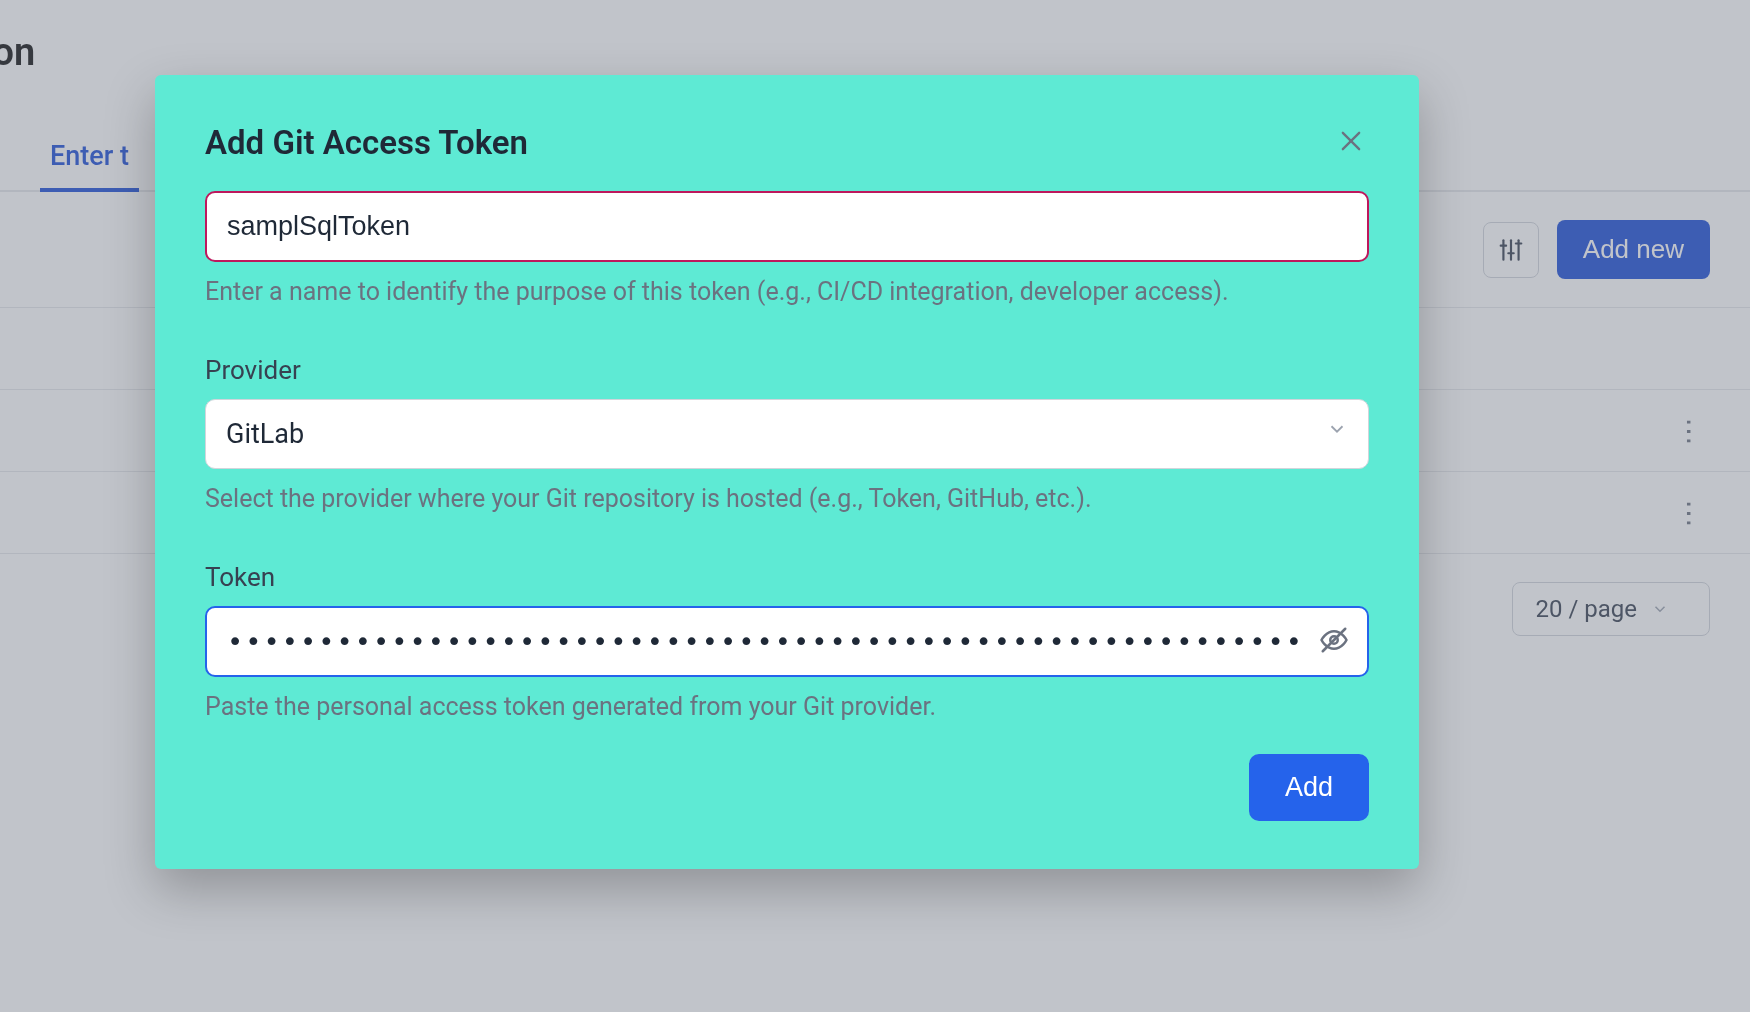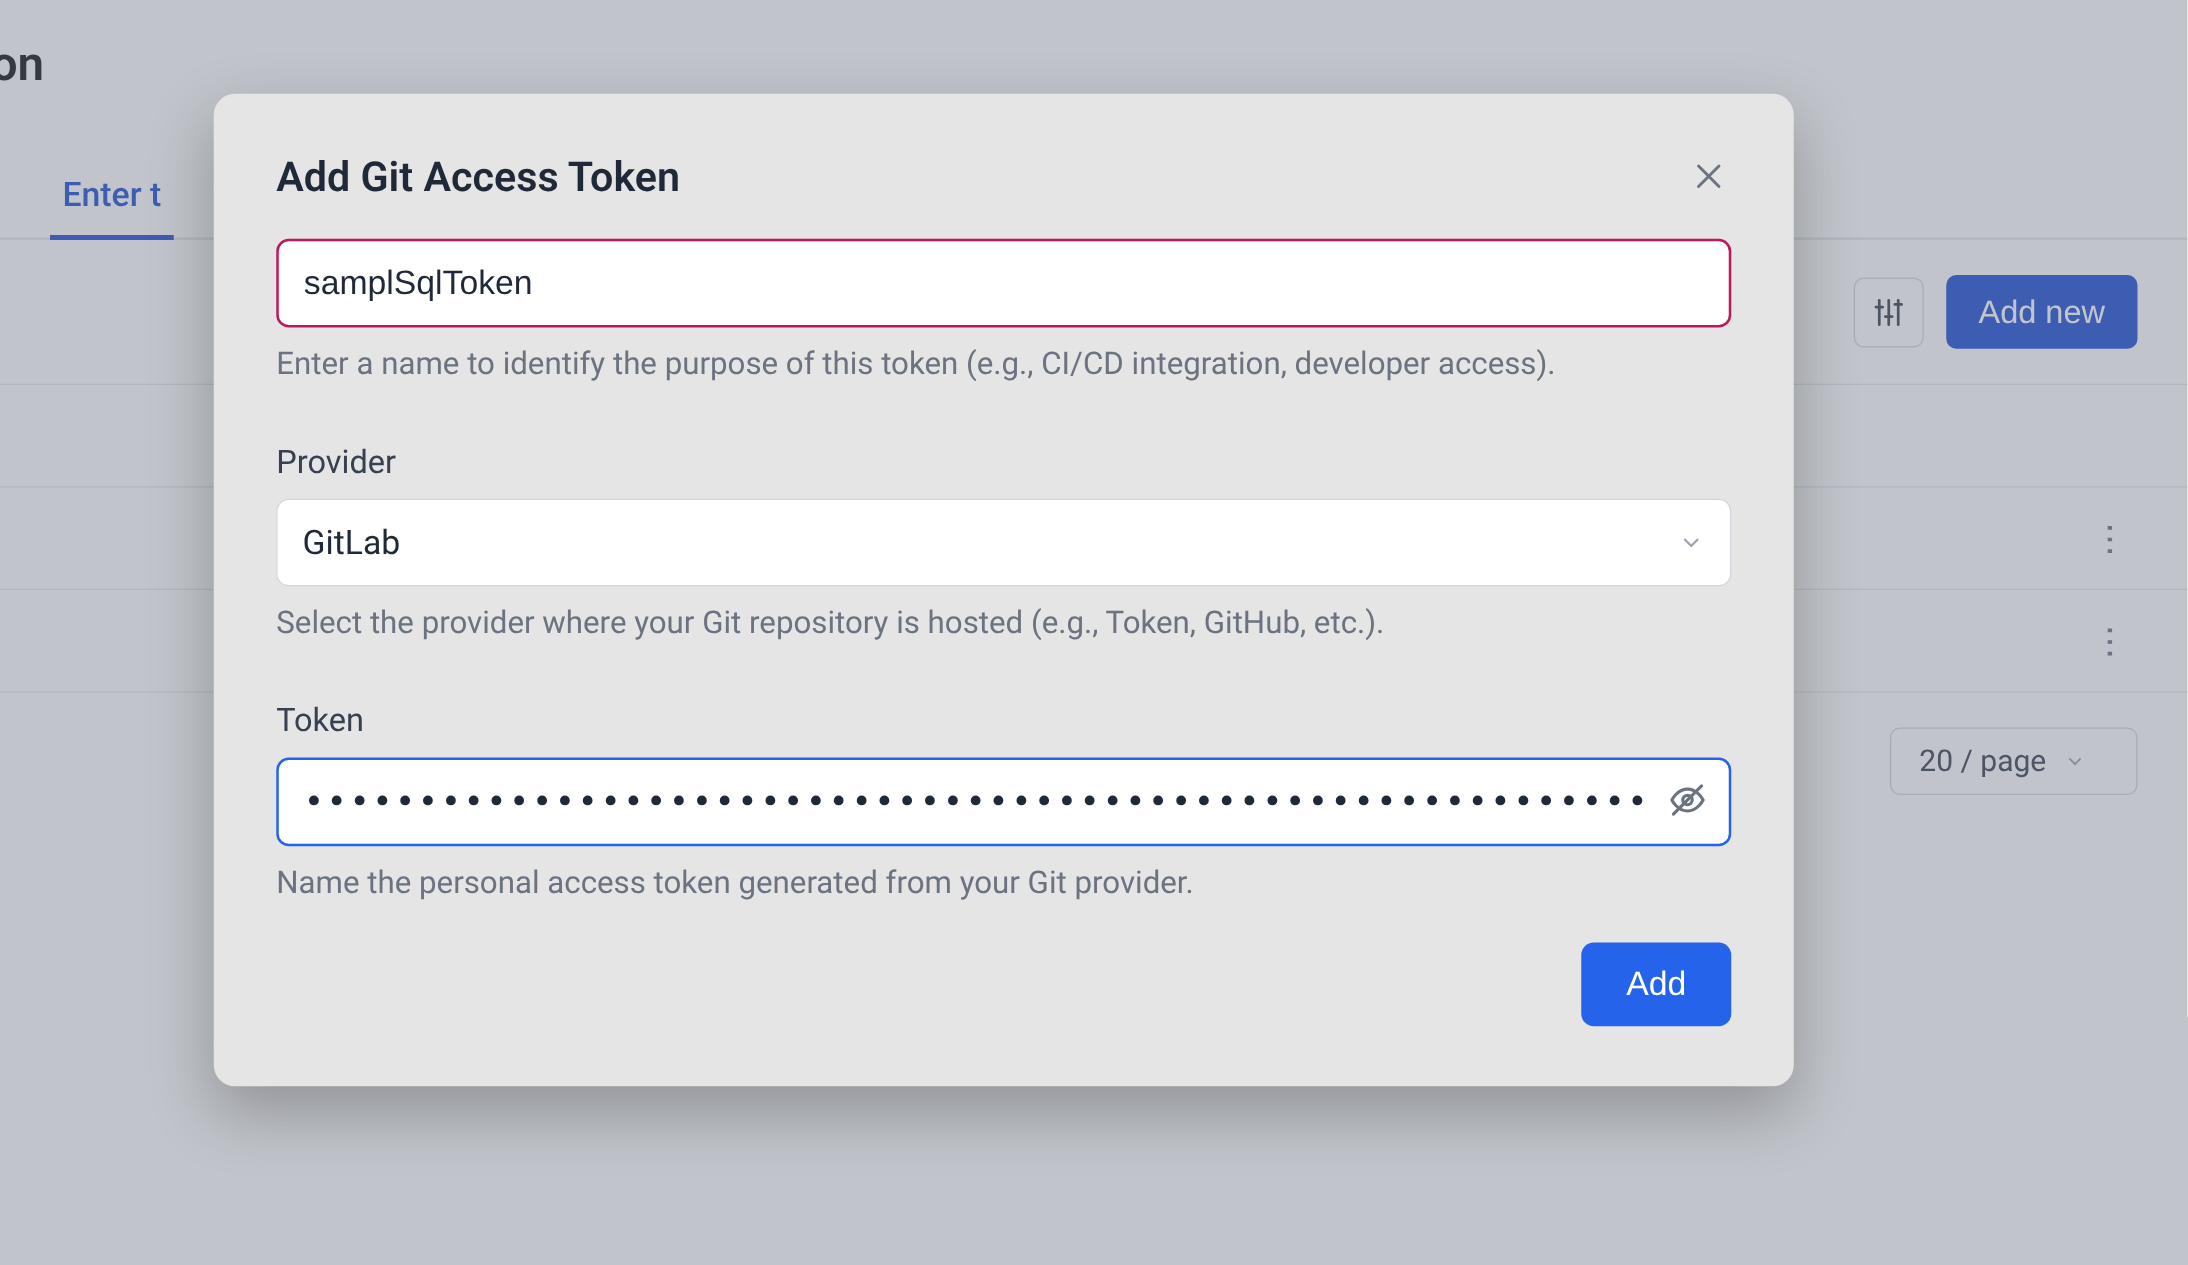--- a/index.html
+++ b/index.html
@@ -110,24 +110,24 @@
       background: rgba(107, 114, 128, 0.42);
       display: flex;
       align-items: flex-start;
       justify-content: flex-start;
     }
 
     
     .modal {
       position: absolute;
       top: 75px;
-      left: 171px;
+      left: 155px;
       width: 1264px;
-      background: #e5e5e5;
-      border-radius: 17px;
+      background: #5eead4;
+      border-radius: 6px;
       padding: 48px 50px 48px 50px;
       box-shadow: 0 20px 50px rgba(0,0,0,0.25);
     }
     .modal-header {
       display: flex;
       justify-content: space-between;
       align-items: flex-start;
       margin-bottom: 28px;
     }
     .modal-title {
@@ -162,21 +162,20 @@
       width: 100%;
       font-size: 27px;
       color: #1f2937;
       padding: 18px 20px;
       border: 1.5px solid #d1d5db;
       border-radius: 10px;
       outline: none;
       background: #fff;
       display: flex;
       justify-content: space-between;
-      align-items: center;
       cursor: pointer;
     }
     .password-wrap {
       position: relative;
       width: 100%;
     }
     .password-input {
       width: 100%;
       font-size: 27px;
       color: #1f2937;
@@ -293,20 +292,20 @@
       <div class="password-wrap">
         <input class="password-input" type="text" value="•••••••••••••••••••••••••••••••••••••••••••••••••••••••••••" style="">
         <span class="eye-toggle">
           <svg width="30" height="30" viewBox="0 0 24 24" fill="none" stroke="#6b7280" stroke-width="2" stroke-linecap="round" stroke-linejoin="round">
             <path d="M2 12s3.5-7 10-7 10 7 10 7-3.5 7-10 7S2 12 2 12z"></path>
             <circle cx="12" cy="12" r="3"></circle>
             <line x1="3" y1="21" x2="21" y2="3"></line>
           </svg>
         </span>
       </div>
-      <div class="field-help">Name the personal access token generated from your Git provider.</div>
+      <div class="field-help">Paste the personal access token generated from your Git provider.</div>
     </div>
 
     <div class="modal-actions">
       <button class="btn-primary">Add</button>
     </div>
   </div>
 </div>
 
 </body></html>

